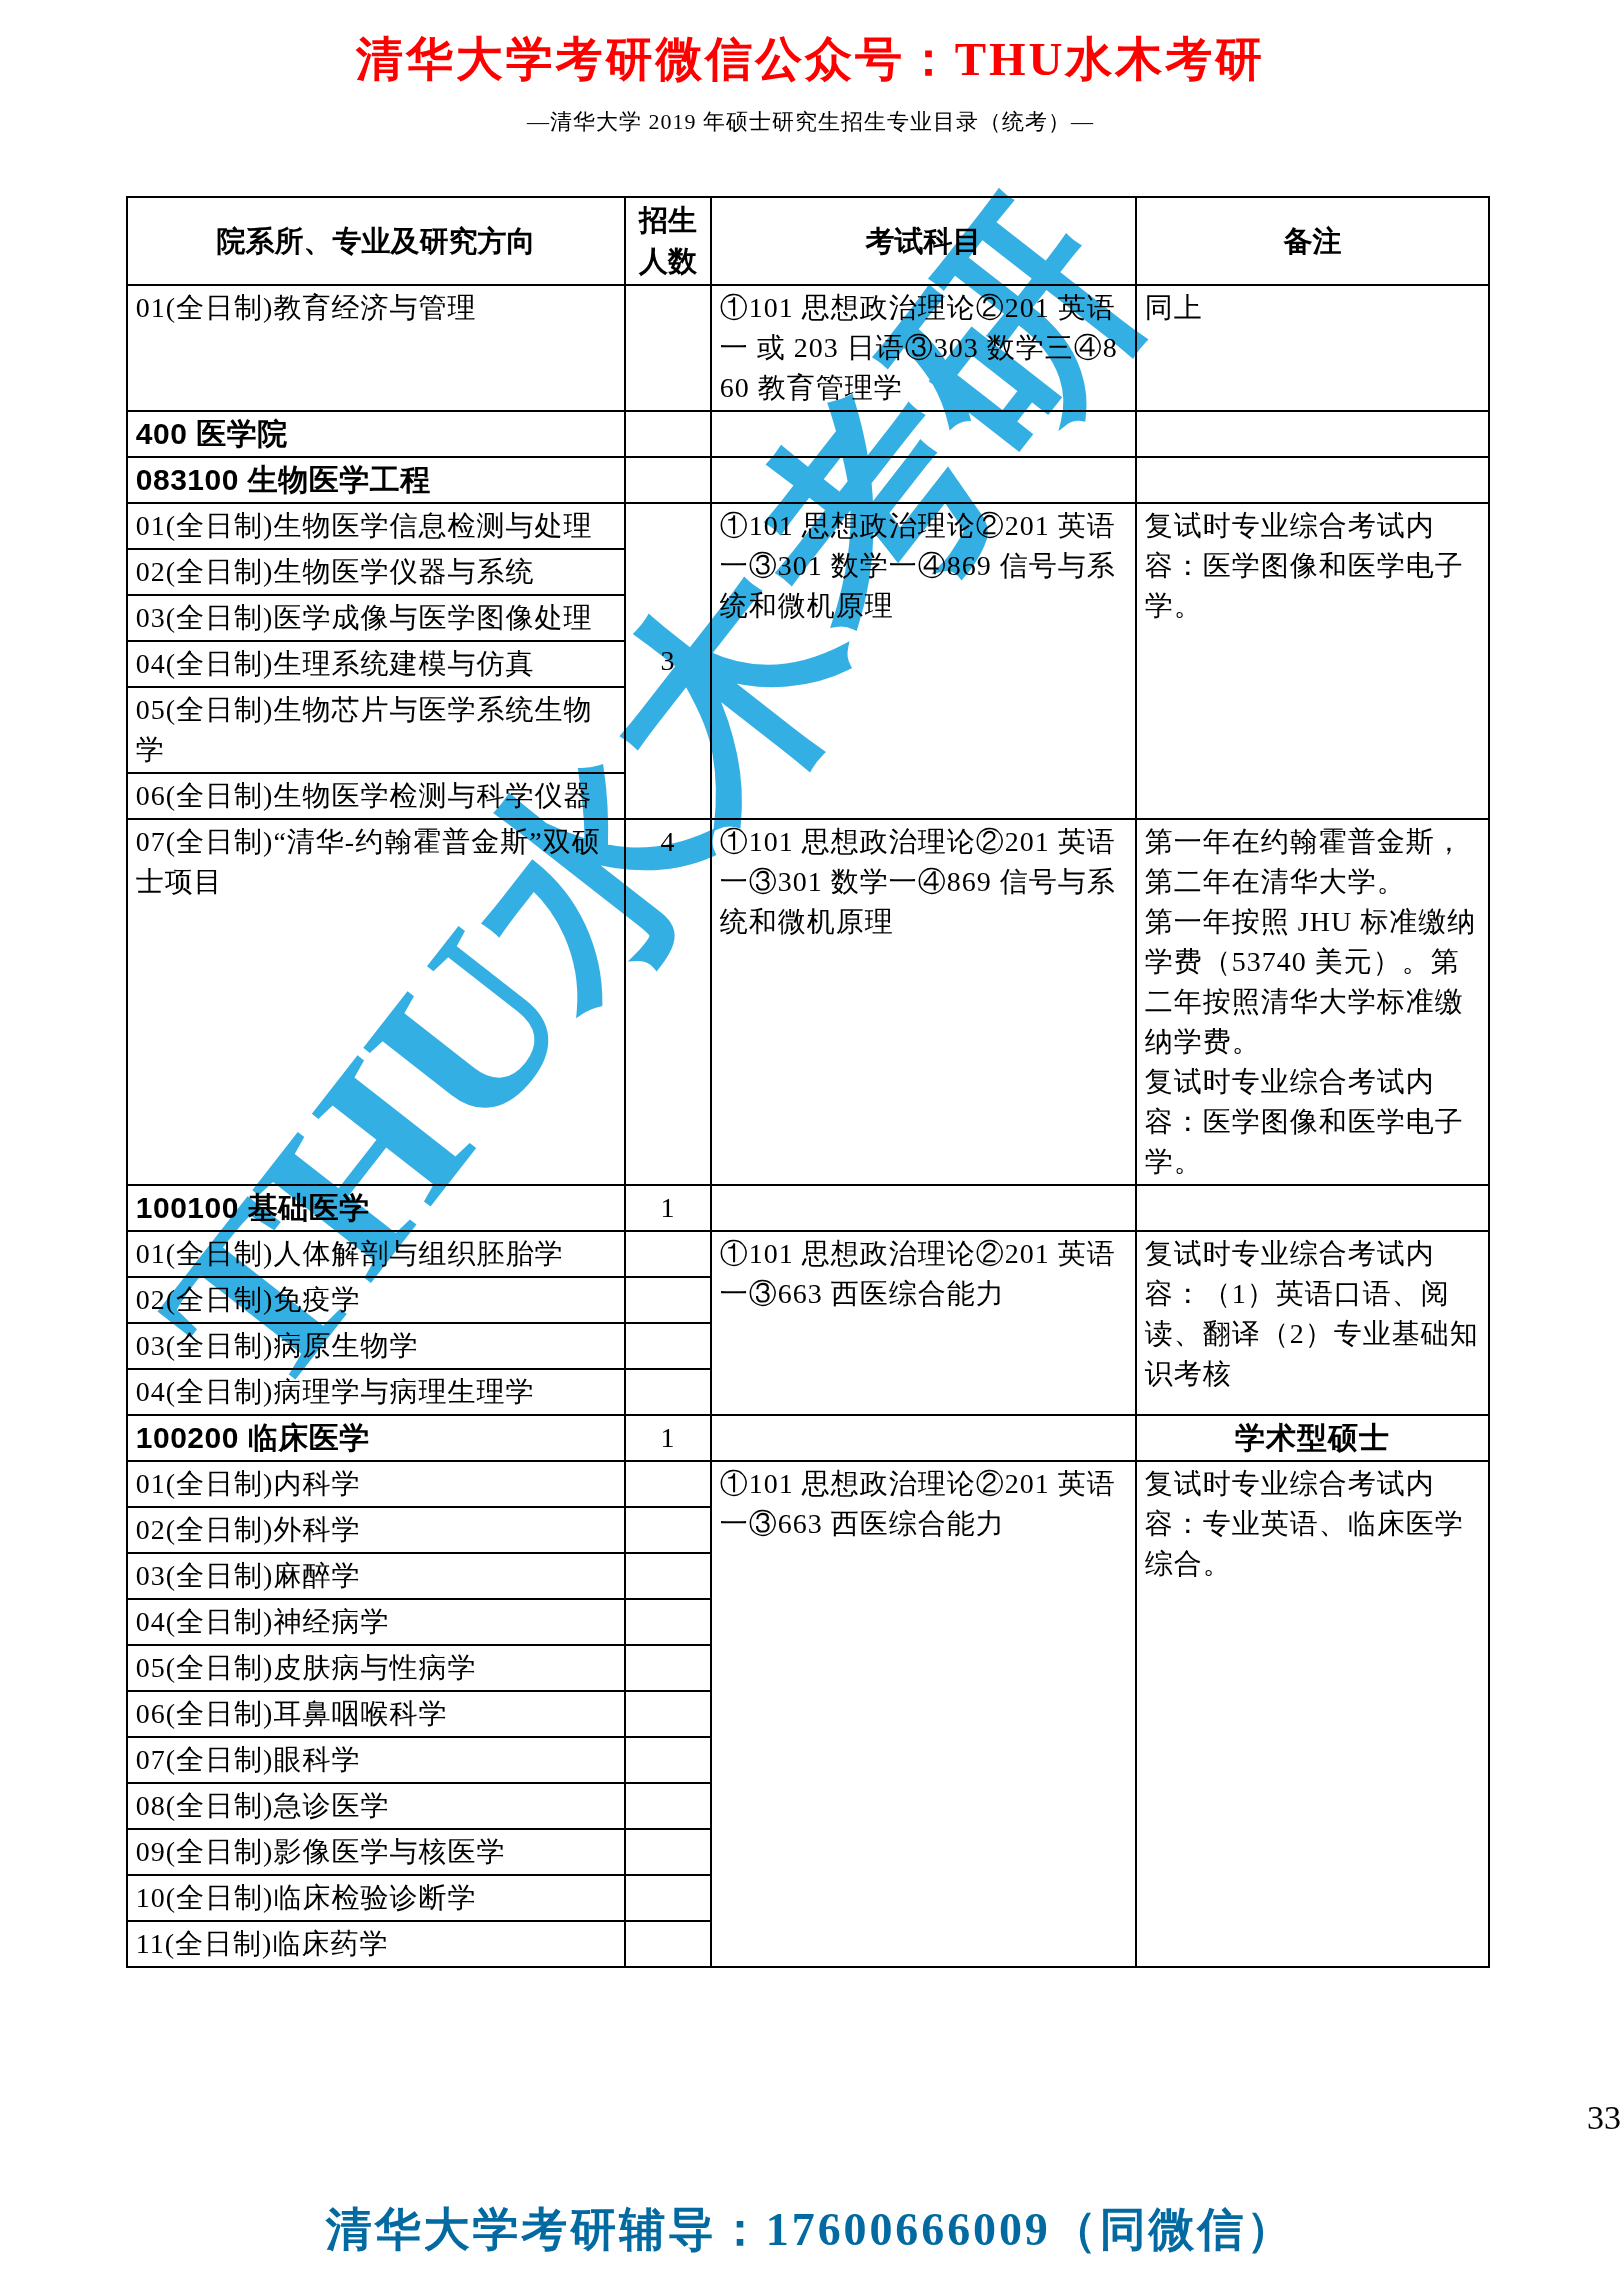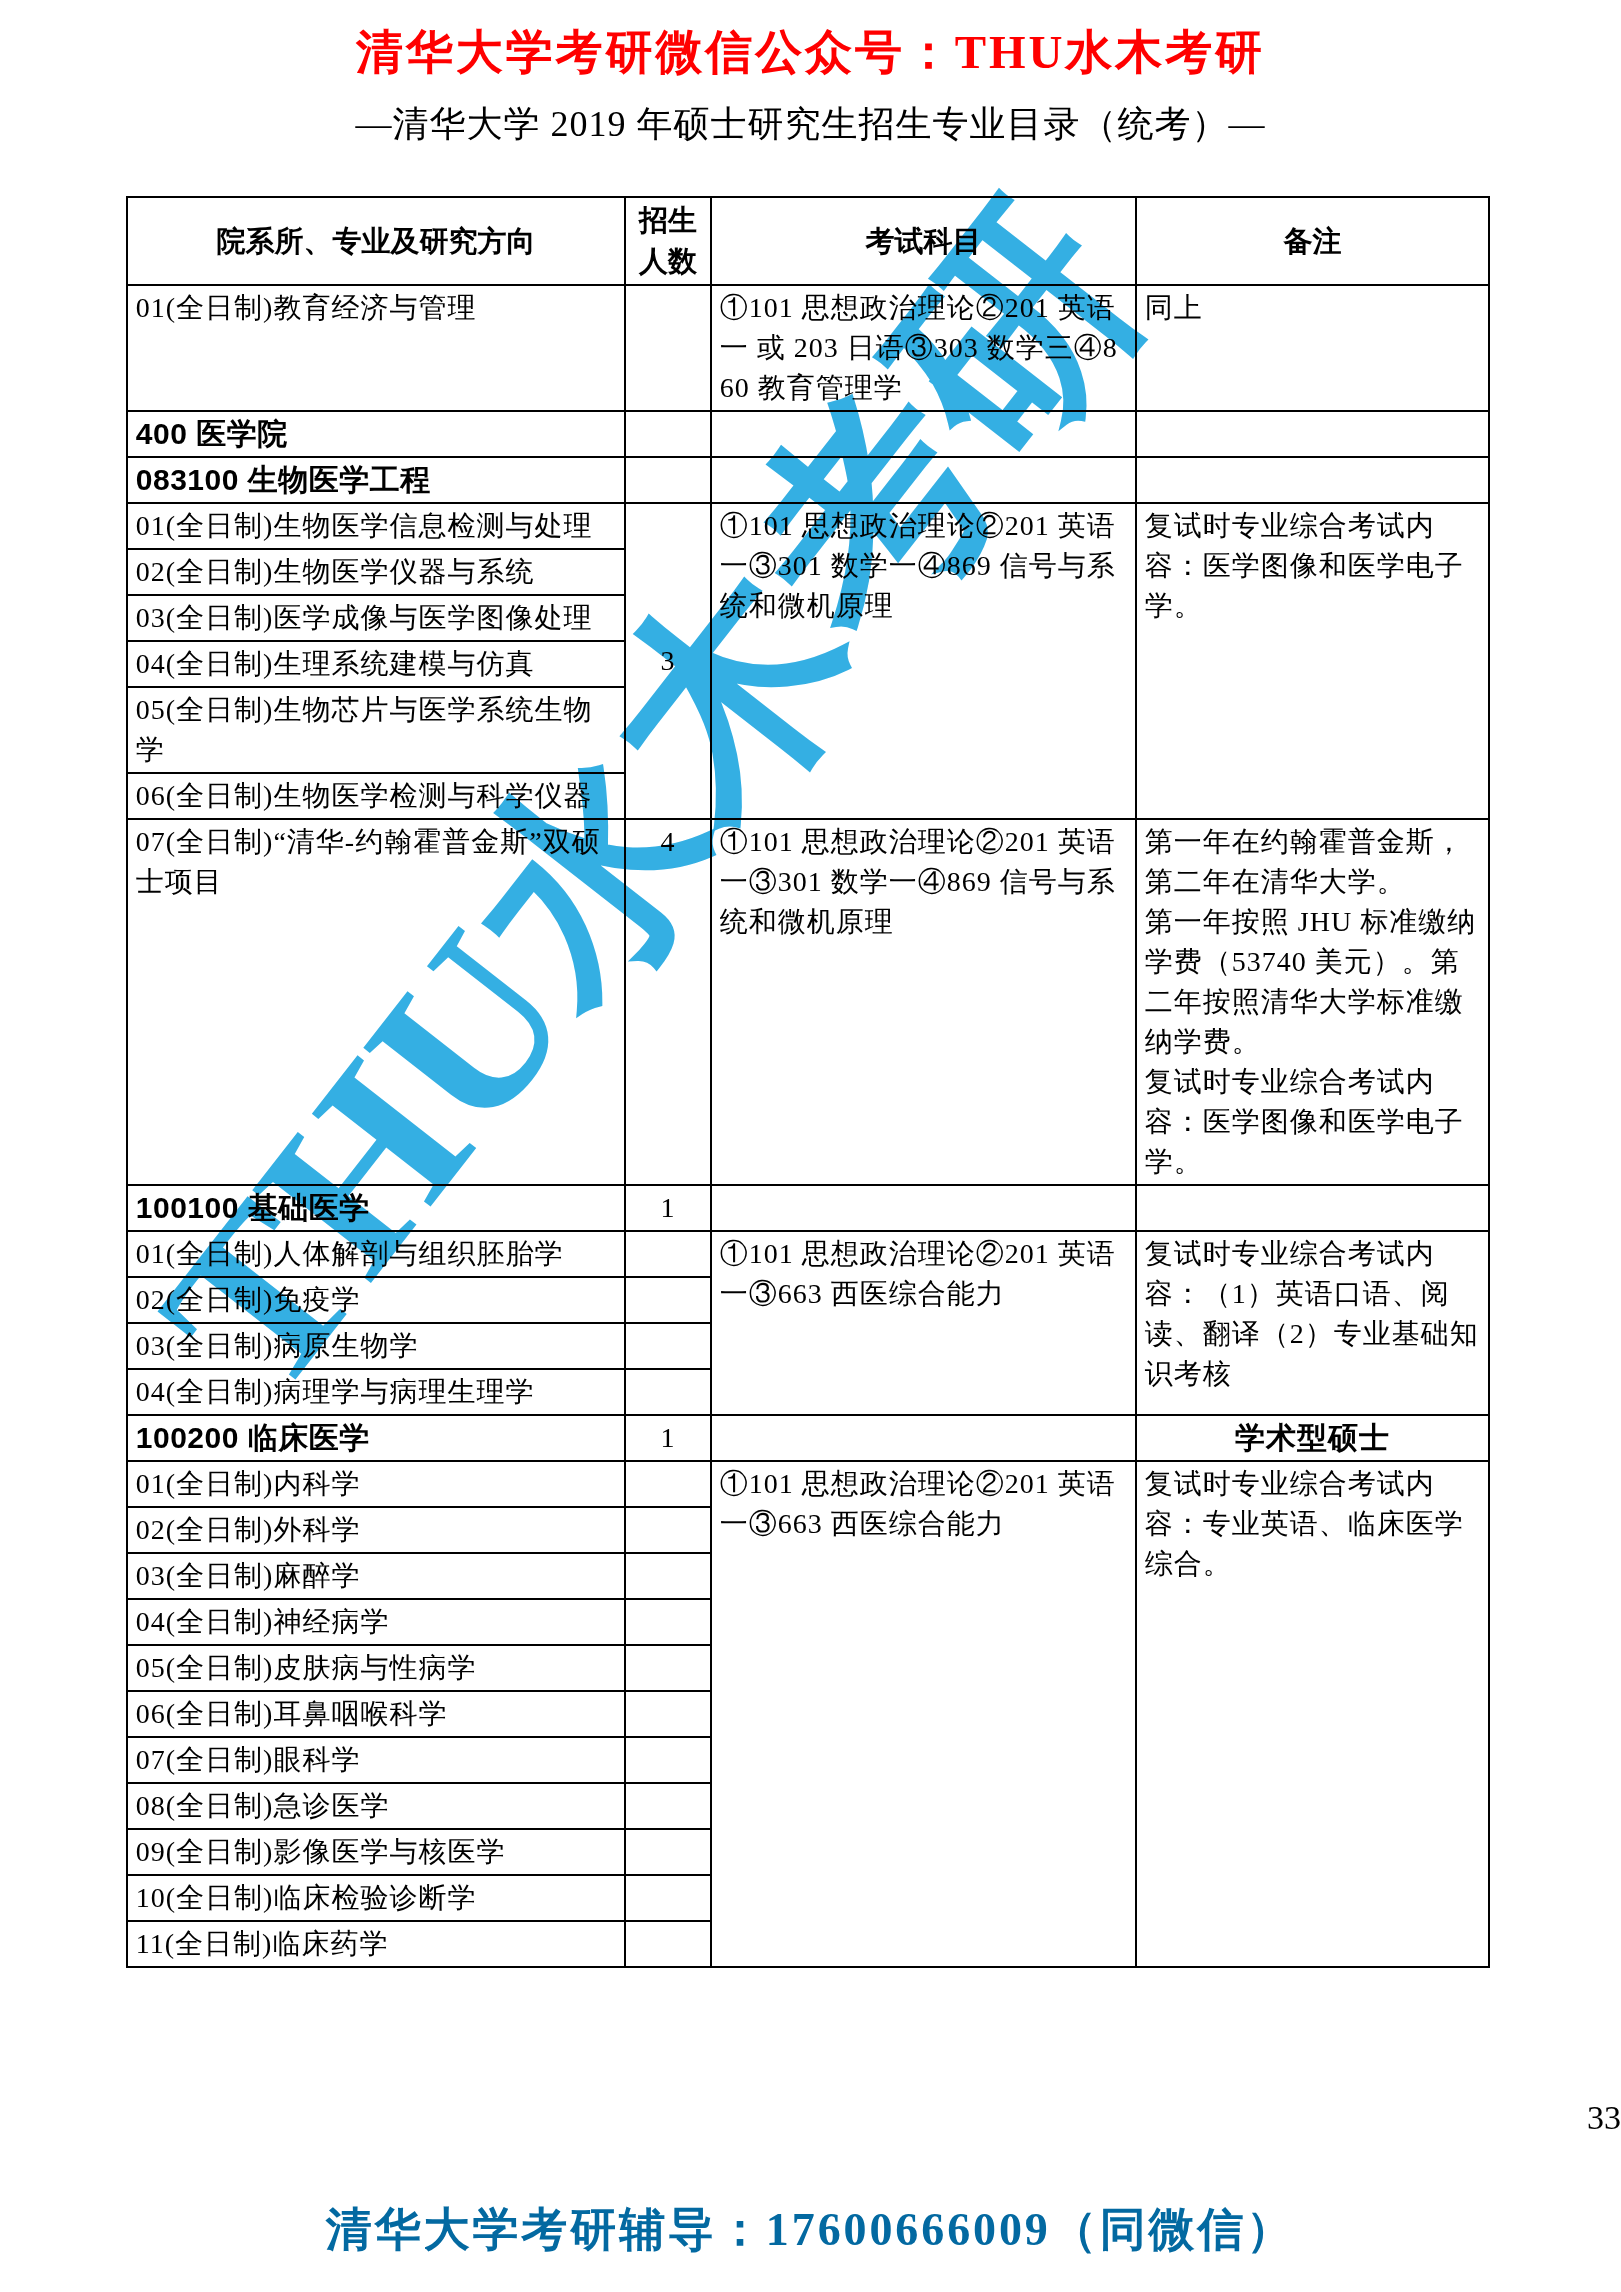--- a/index.html
+++ b/index.html
@@ -4,31 +4,31 @@
 <style>
   html, body { margin: 0; padding: 0; overflow: hidden; }
   body {
     width: 1621px; height: 2293px;
     background: #ffffff;
     position: relative;
     font-family: "Liberation Serif", "DejaVu Serif", serif;
     color: #000;
   }
   .red-title {
-    margin-top: 21px;
+    margin-top: 28px;
     text-align: center;
     font-size: 47px;
     font-weight: bold;
     letter-spacing: 2.9px;
     font-family: "Liberation Serif", "DejaVu Serif", serif;
   }
   .subtitle {
     margin-top: 15.7px;
     text-align: center;
-    font-size: 36px;
+    font-size: 22px;
     letter-spacing: 1px;
   }
   table.catalog {
     position: absolute;
     left: 126px; top: 196px;
     width: 1362px;
     border-collapse: collapse;
     table-layout: fixed;
     border: 2.9px solid #000;
   }

